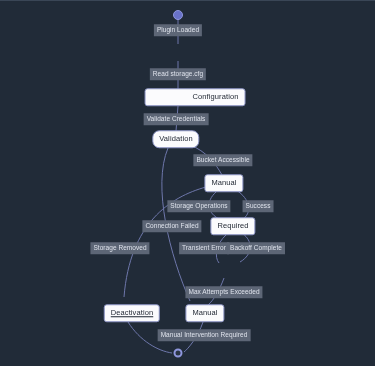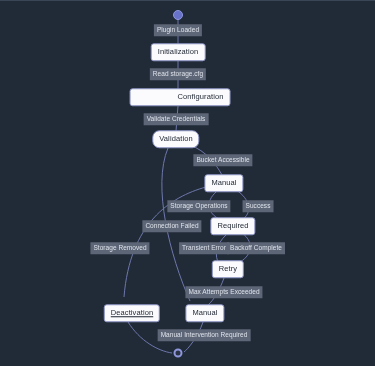--- a/index.html
+++ b/index.html
@@ -89,25 +89,24 @@
       <path d="M206,186 C170,196 130,222 124,296"></path>
       <path d="M128,321 C140,340 158,350 172,352"></path>
       <path d="M203,321 C198,336 188,348 184,351"></path>
     </g>
   </svg>
 
   <div class="terminal start" style="left:178px; top:14px;"></div>
 
   <div class="edge-label" style="left:178px; top:29px;">Plugin Loaded</div>
 
-  <div class="node" style="left:178px; top:51px;">Initialization</div>
 
   <div class="edge-label" style="left:178px; top:73px;">Read storage.cfg</div>
 
-  <div class="node" style="left:180px; top:96px;padding-left:47px;">Configuration</div>
+  <div class="node" style="left:195px; top:96px;padding-left:47px;">Configuration</div>
 
   <div class="edge-label" style="left:176px; top:118px;">Validate Credentials</div>
 
   <div class="node" style="left:176px; top:138px;border-radius:7px;">Validation</div>
 
   <div class="edge-label" style="left:223px; top:159px;">Bucket Accessible</div>
 
   <div class="node" style="left:224px; top:182px;">Manual</div>
 
   <div class="edge-label" style="left:199px; top:205px;">Storage Operations</div>
@@ -117,21 +116,20 @@
   <div class="node" style="left:233px; top:225px;">Required</div>
 
   <div class="edge-label" style="left:204px; top:247px;">Transient Error</div>
 
   <div class="edge-label" style="left:256px; top:247px;">Backoff Complete</div>
 
   <div class="edge-label" style="left:172px; top:225px;">Connection Failed</div>
 
   <div class="edge-label" style="left:120px; top:247px;">Storage Removed</div>
 
-  <div class="node" style="left:228px; top:268px;">Retry</div>
 
   <div class="edge-label" style="left:224px; top:291px;">Max Attempts Exceeded</div>
 
   <div class="node" style="left:132px; top:312px;text-decoration:underline;">Deactivation</div>
 
   <div class="node" style="left:205px; top:312px;">Manual</div>
 
   <div class="edge-label" style="left:204px; top:334px;">Manual Intervention Required</div>
 
   <div class="terminal end" style="left:178px; top:352px;"></div>

